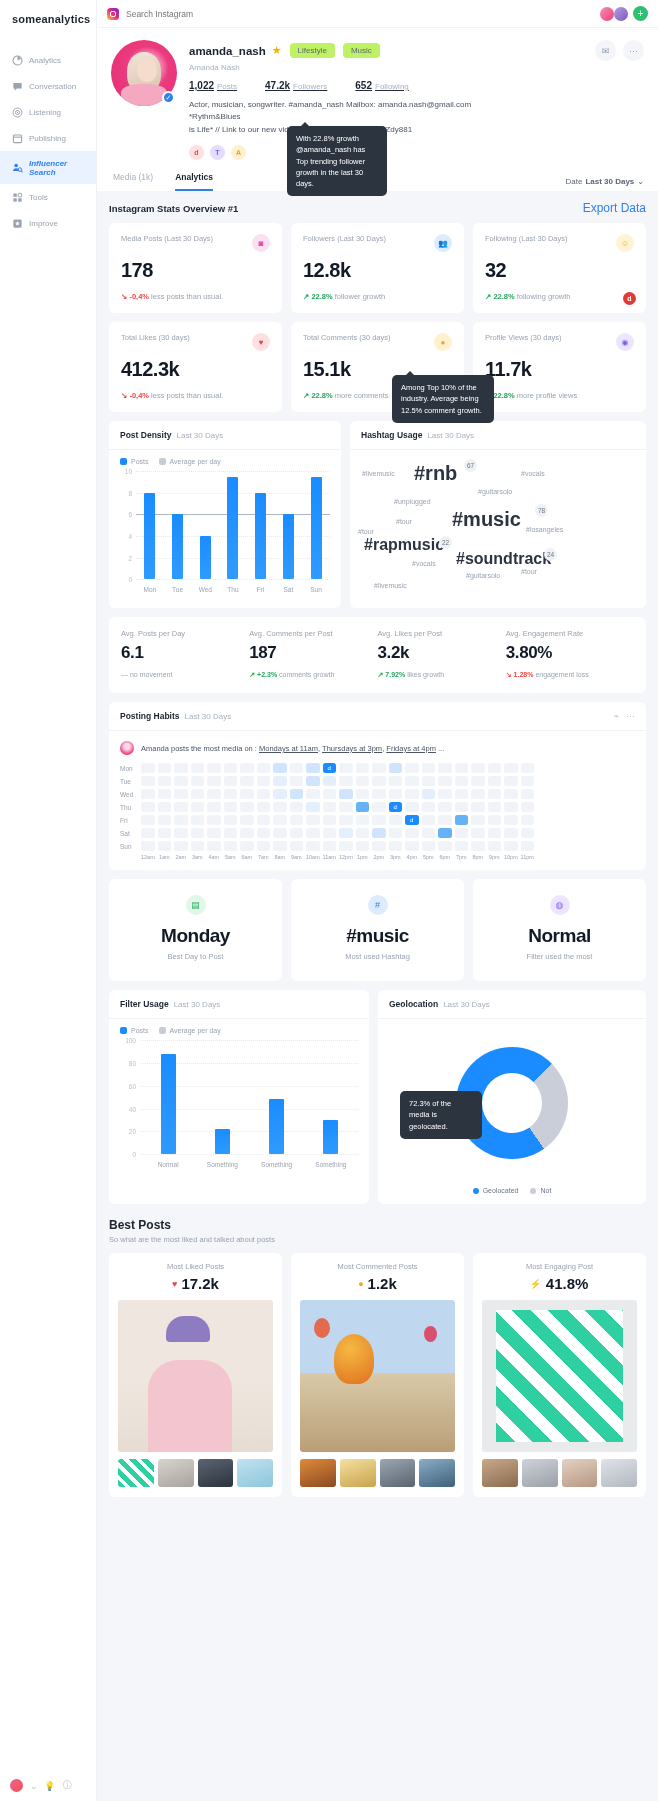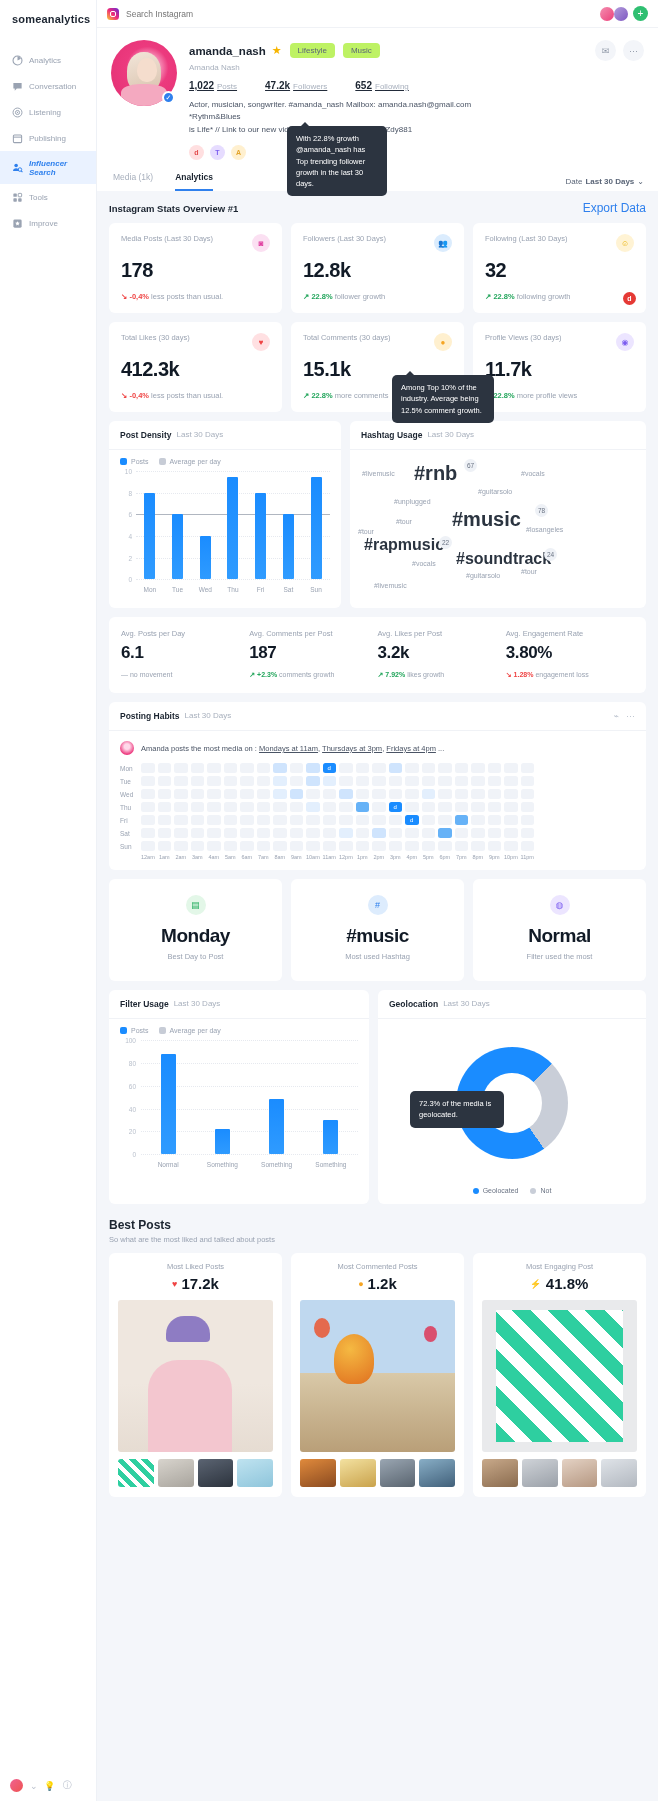--- a/index.html
+++ b/index.html
@@ -159,21 +159,21 @@
   .down { color: #ef4444; font-weight: bold; }
   .badge-float {
     position: absolute; right: 10px; bottom: 8px; width: 13px; height: 13px; border-radius: 50%;
     background: #e53935; color: #fff; font-size: 7px; display: flex; align-items: center;
     justify-content: center; font-weight: bold;
   }
 
   .row2 { display: flex; gap: 9px; margin-top: 9px; }
   .panel { background: #fff; border-radius: 6px; }
   .panel-head {
-    padding: 9px 11px; border-bottom: 1px solid #f0f2f6; display: flex; align-items: flex-start; gap: 5px;
+    padding: 9px 11px; border-bottom: 1px solid #f0f2f6; display: flex; align-items: center; gap: 5px;
   }
   .panel-title { font-size: 8.5px; font-weight: bold; color: #1b2430; }
   .panel-sub { font-size: 8px; color: #a8b0bd; }
   .panel-actions { margin-left: auto; display: flex; gap: 7px; color: #b9c0cc; font-size: 9px; }
 
   
   .legend { display: flex; gap: 10px; padding: 8px 11px 2px 11px; }
   .lg { display: flex; align-items: center; gap: 4px; font-size: 7px; color: #9aa3b2; }
   .sw { width: 7px; height: 7px; border-radius: 2px; }
   .sw-blue { background: #1a8cff; }
@@ -241,21 +241,21 @@
   .donut {
     width: 112px; height: 112px; border-radius: 50%;
     background: conic-gradient(from 145deg, #1a8cff 0 72.3%, #c9ced8 72.3% 100%);
     position: relative;
   }
   .donut::after {
     content: ""; position: absolute; inset: 26px; border-radius: 50%; background: #fff;
   }
   .donut-tip {
     position: absolute; background: #2c3440; color: #fff; border-radius: 5px;
-    padding: 7px 9px; font-size: 7.5px; line-height: 1.5; width: 94px; left: 32px; top: 72px; z-index: 5;
+    padding: 7px 9px; font-size: 7.5px; line-height: 1.5; width: 82px; left: 22px; top: 72px; z-index: 5;
   }
   .donut-legend { display: flex; gap: 12px; justify-content: center; padding-bottom: 10px; }
   .dl { display: flex; gap: 4px; align-items: center; font-size: 7px; color: #6b7484; }
   .dot { width: 6px; height: 6px; border-radius: 50%; }
   .dot-blue { background: #1a8cff; } .dot-gray { background: #c9ced8; }
 
   
   .best-head { margin-top: 14px; }
   .best-title { font-size: 12px; font-weight: bold; color: #1b2430; }
   .best-sub { font-size: 7.5px; color: #9aa3b2; margin-top: 3px; }

